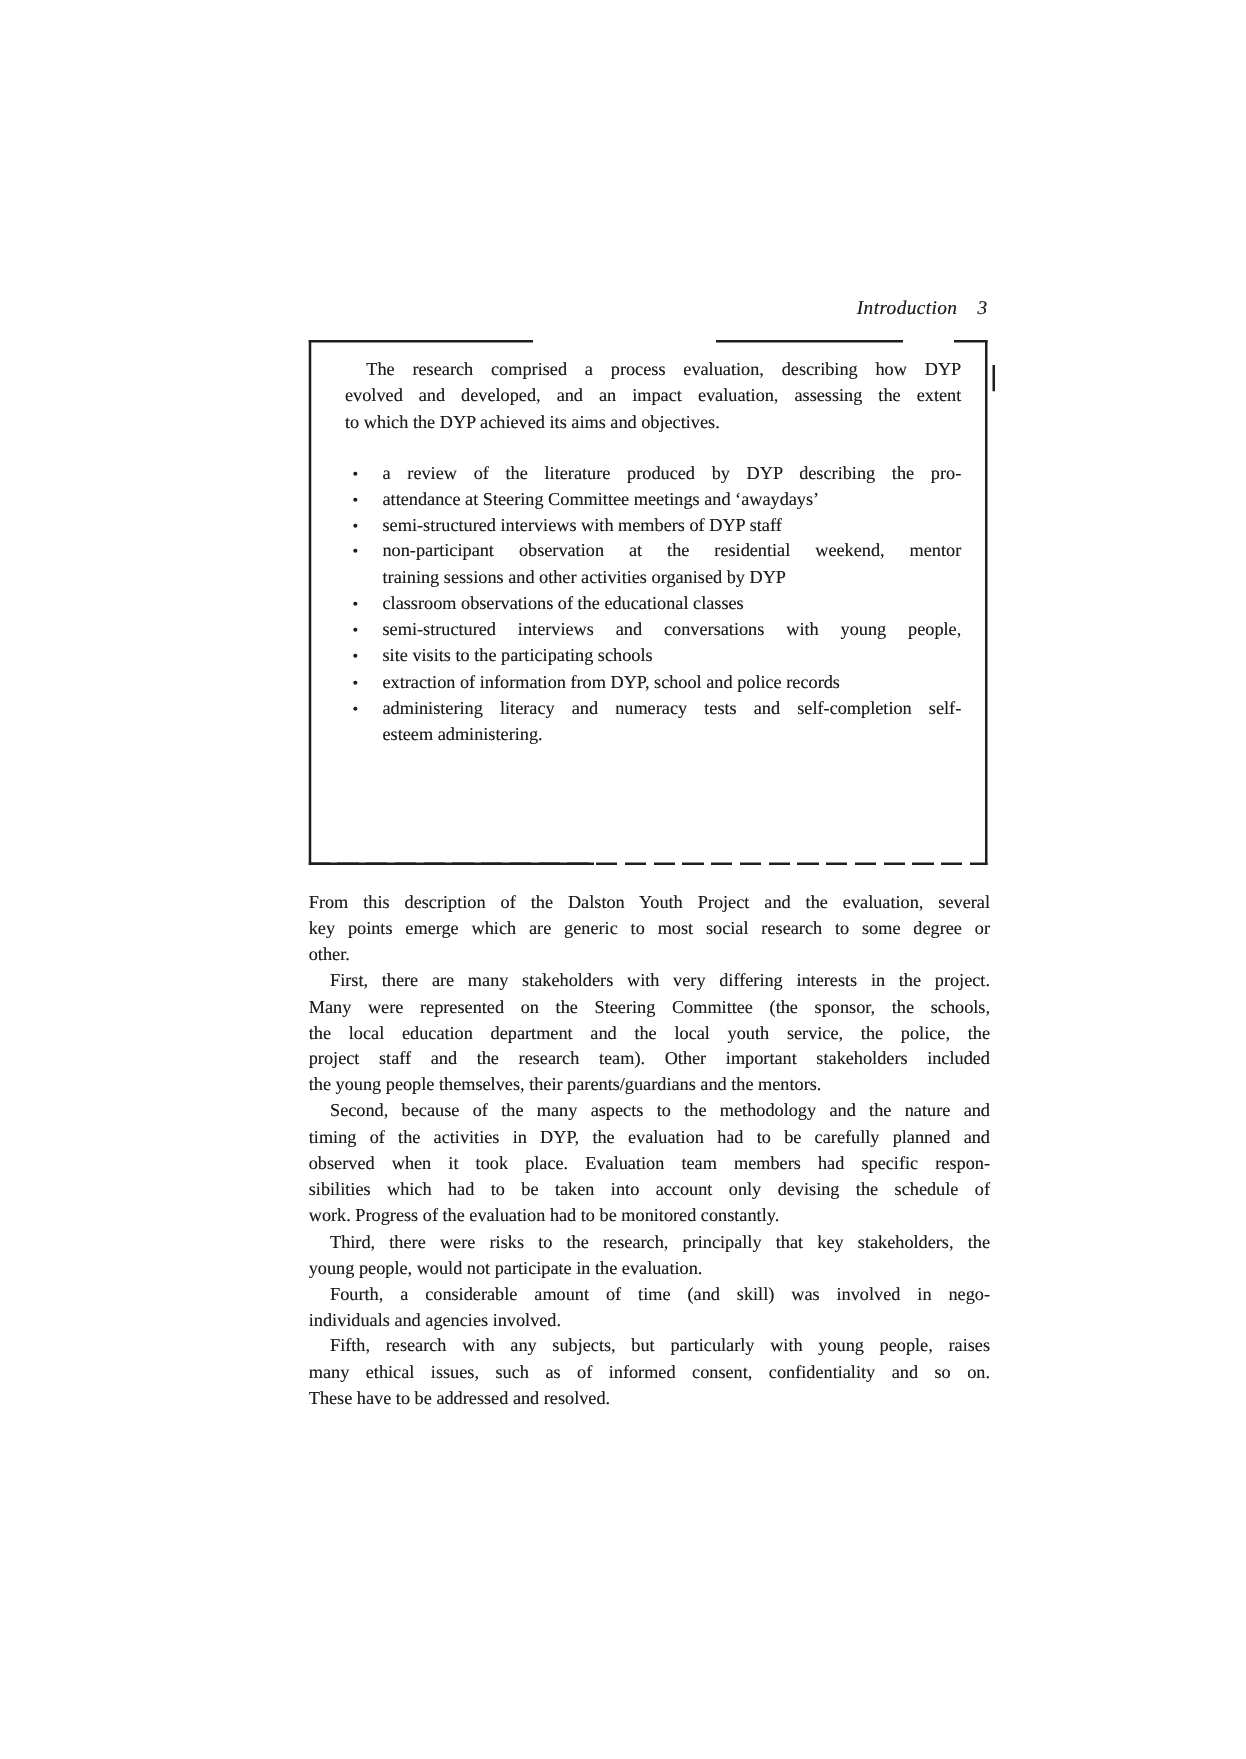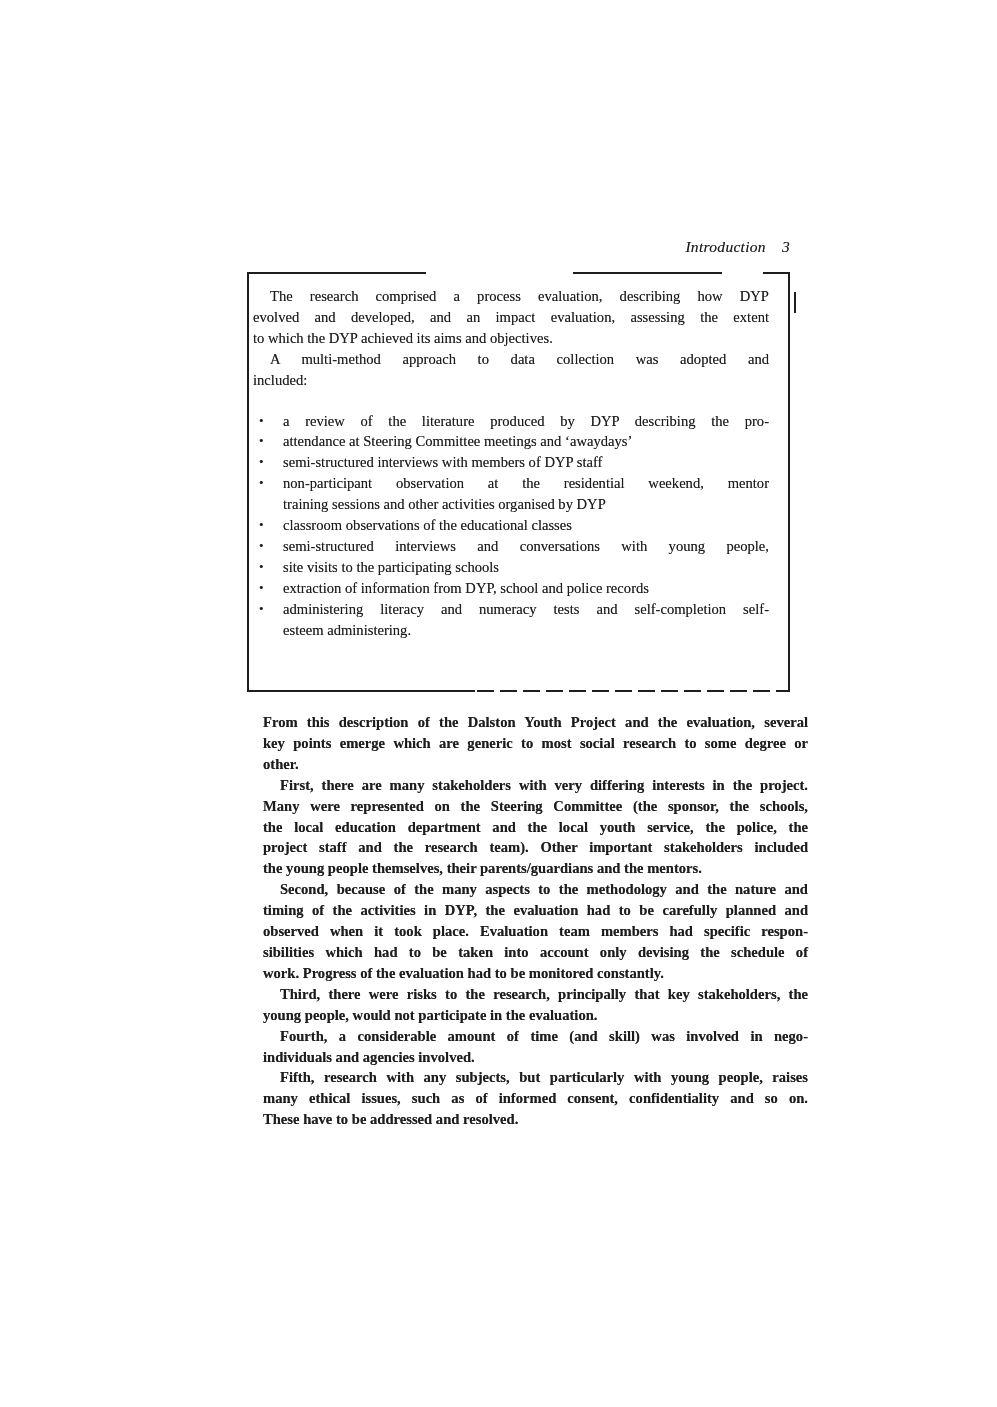--- a/index.html
+++ b/index.html
@@ -38,21 +38,21 @@
   
   .excerpt-box {
     position: absolute;
     left: 247px;
     top: 272px;
     width: 543px;
     height: 420px;
     box-sizing: border-box;
     border-left: 2px solid #1e1e1e;
     border-right: 2px solid #1e1e1e;
-    padding: 14px 19px 0 4px;
+    padding: 14px 19px 0 27px;
   }
   .excerpt-box .border-top {
     position: absolute;
     top: 0; left: -2px; right: -2px;
     height: 2px;
     background: linear-gradient(to right,
       #1e1e1e 0 33%, transparent 33% 60%,
       #1e1e1e 60% 87.5%, transparent 87.5% 95%,
       #1e1e1e 95% 100%);
   }
@@ -95,48 +95,43 @@
     box-sizing: border-box;
     padding-left: 6px;
     font-size: 13px;
     line-height: 20.9px;
   }
   .bullet-text { flex: 1 1 auto; min-width: 0; }
 
   
   .body-column {
     position: absolute;
-    left: 263px;
+    left: 247px;
     top: 712px;
     width: 545px;
-    font-weight: bold;
   }
 </style>
 </head>
 <body>
 
 <div class="page">
 
   <div class="running-head">
     <span>Introduction</span><span class="pagenum">3</span>
   </div>
 
   <div class="excerpt-box">
     <div class="border-top"></div>
     <div class="border-bottom"></div>
     <div>
         <div class="para">
           <div class="ln indent">The research comprised a process evaluation, describing how DYP</div>
           <div class="ln">evolved and developed, and an impact evaluation, assessing the extent</div>
           <div class="ln last">to which the DYP achieved its aims and objectives.</div>
         </div>
-        <div class="para">
-          <div class="ln indent">A multi-method approach to data collection was adopted and</div>
-          <div class="ln last">included:</div>
-        </div>
       </div>
     <div class="bullet-list">
         <div class="bullet-item">
           <span class="bullet-marker">•</span>
           <div class="bullet-text">
             <div class="ln">a review of the literature produced by DYP describing the pro-</div>
           </div>
         </div>
         <div class="bullet-item">
           <span class="bullet-marker">•</span>

